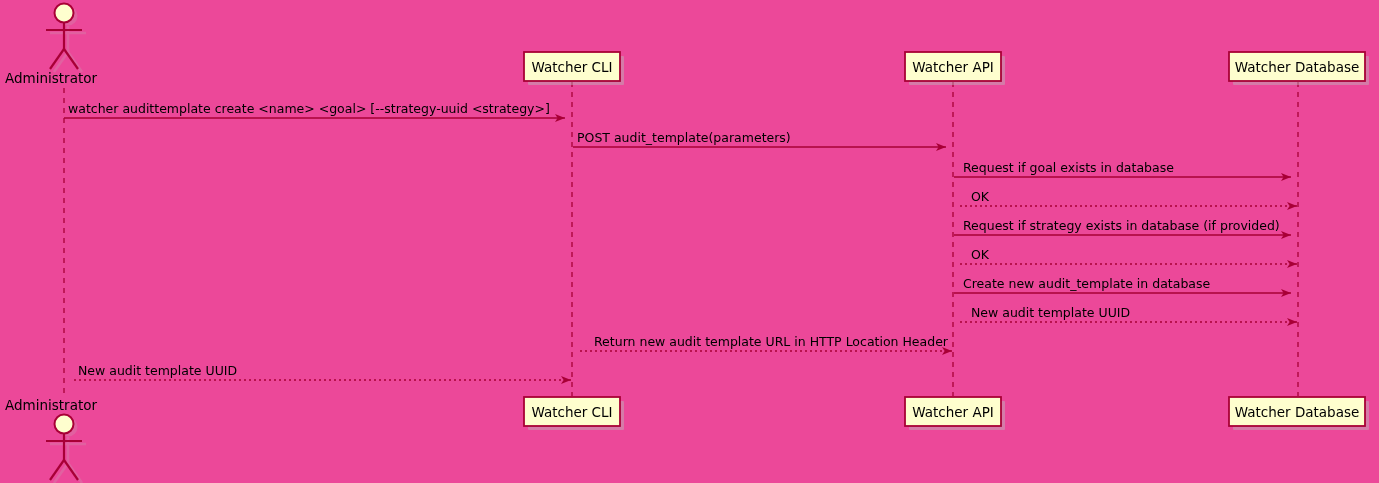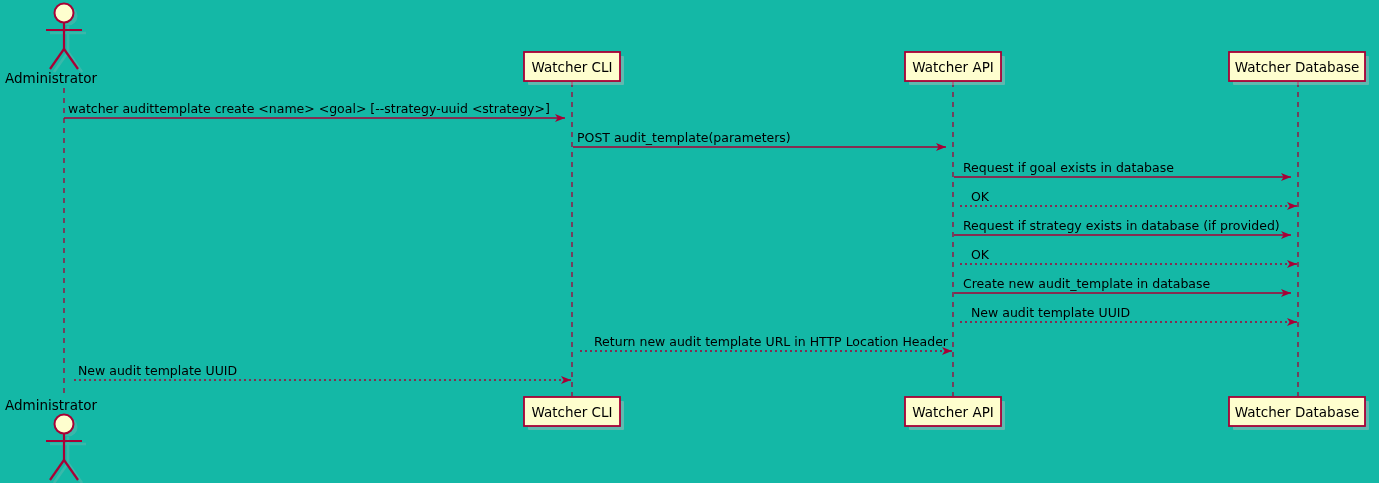--- a/index.html
+++ b/index.html
@@ -7,21 +7,21 @@
     padding: 0;
     background: #FFFFFF;
   }
   body {
     font-family: "DejaVu Sans", sans-serif;
   }
   #diagram {
     position: relative;
     width: 1379px;
     height: 483px;
-    background: #14b8a6;
+    background: #ec4899;
     overflow: hidden;
   }
   #diagram svg {
     position: absolute;
     top: 0;
     left: 0;
   }
   .msg-label {
     font-family: "DejaVu Sans", sans-serif;
     font-size: 12.5px;

